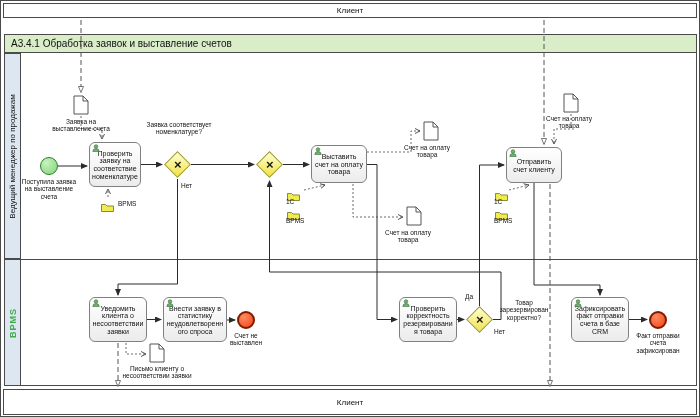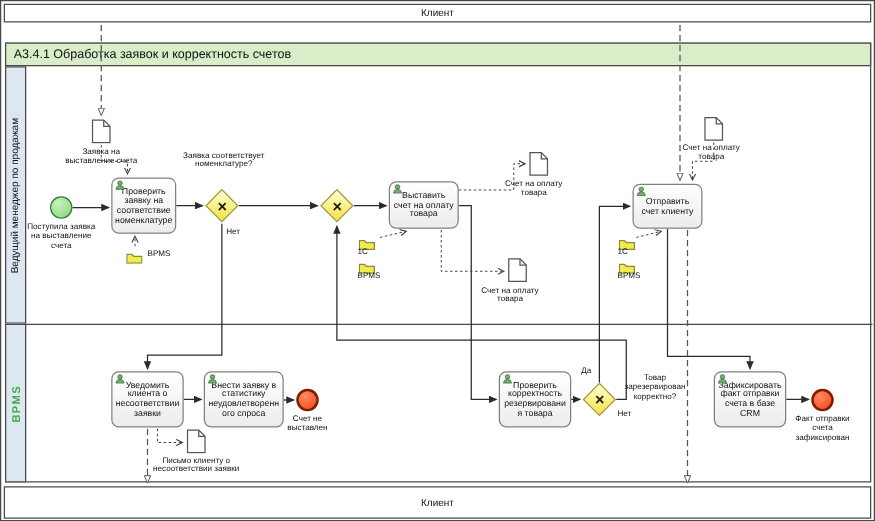--- a/index.html
+++ b/index.html
@@ -55,21 +55,21 @@
 </head>
 <body>
 
 <div class="canvas">
 
   <div class="band top">
     <span>Клиент</span>
   </div>
   <div class="pool"></div>
   <div class="titlebar">
-    <span>А3.4.1 Обработка заявок и корректность счетов</span>
+    <span>А3.4.1 Обработка заявок и выставление счетов</span>
   </div>
   <div class="lanestrip strip1">
     <span class="vtext">Ведущий менеджер по продажам</span>
   </div>
   <div class="lanestrip strip2">
     <span class="vtext green">BPMS</span>
   </div>
   <div class="lanediv"></div>
   <div class="band bottom">
     <span>Клиент</span>

